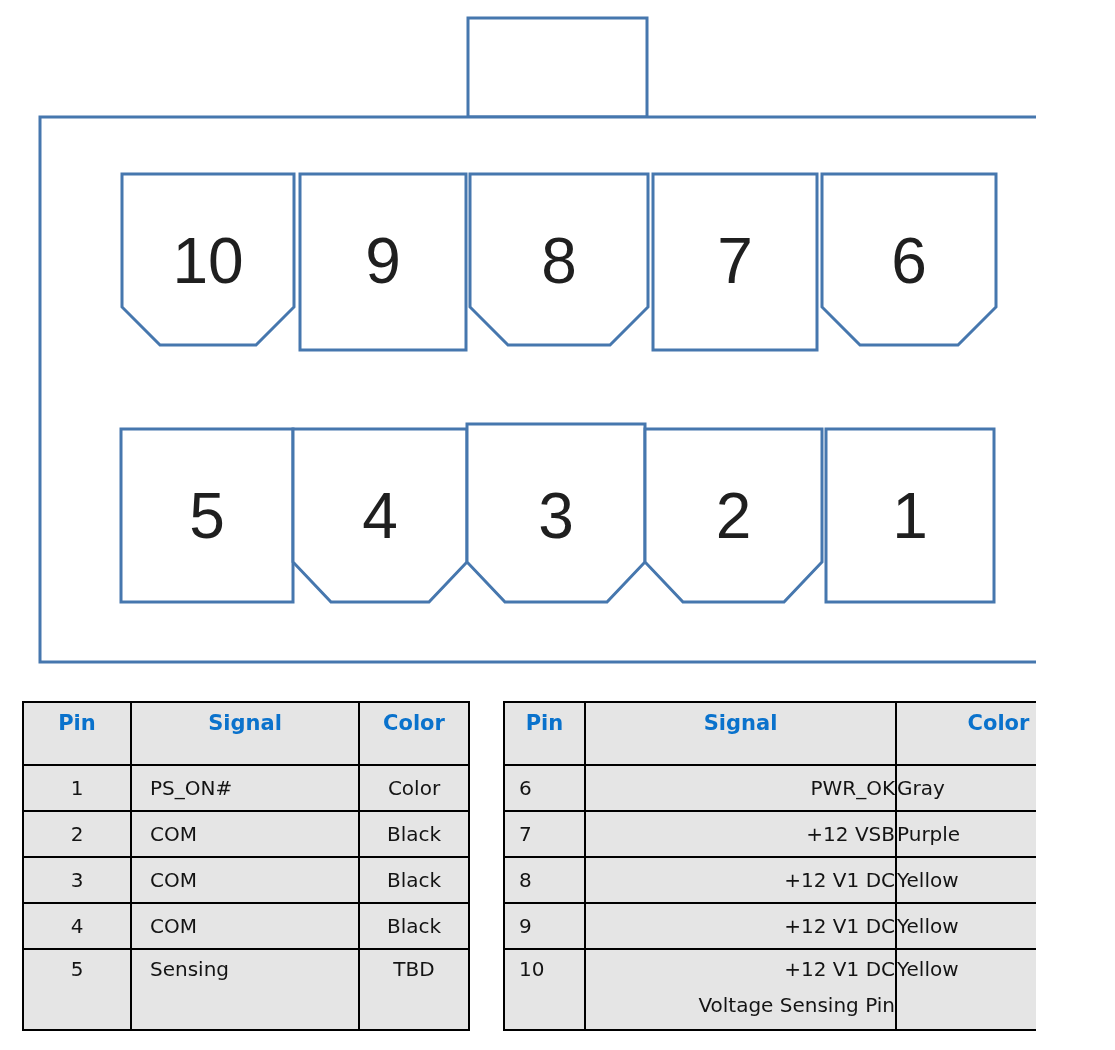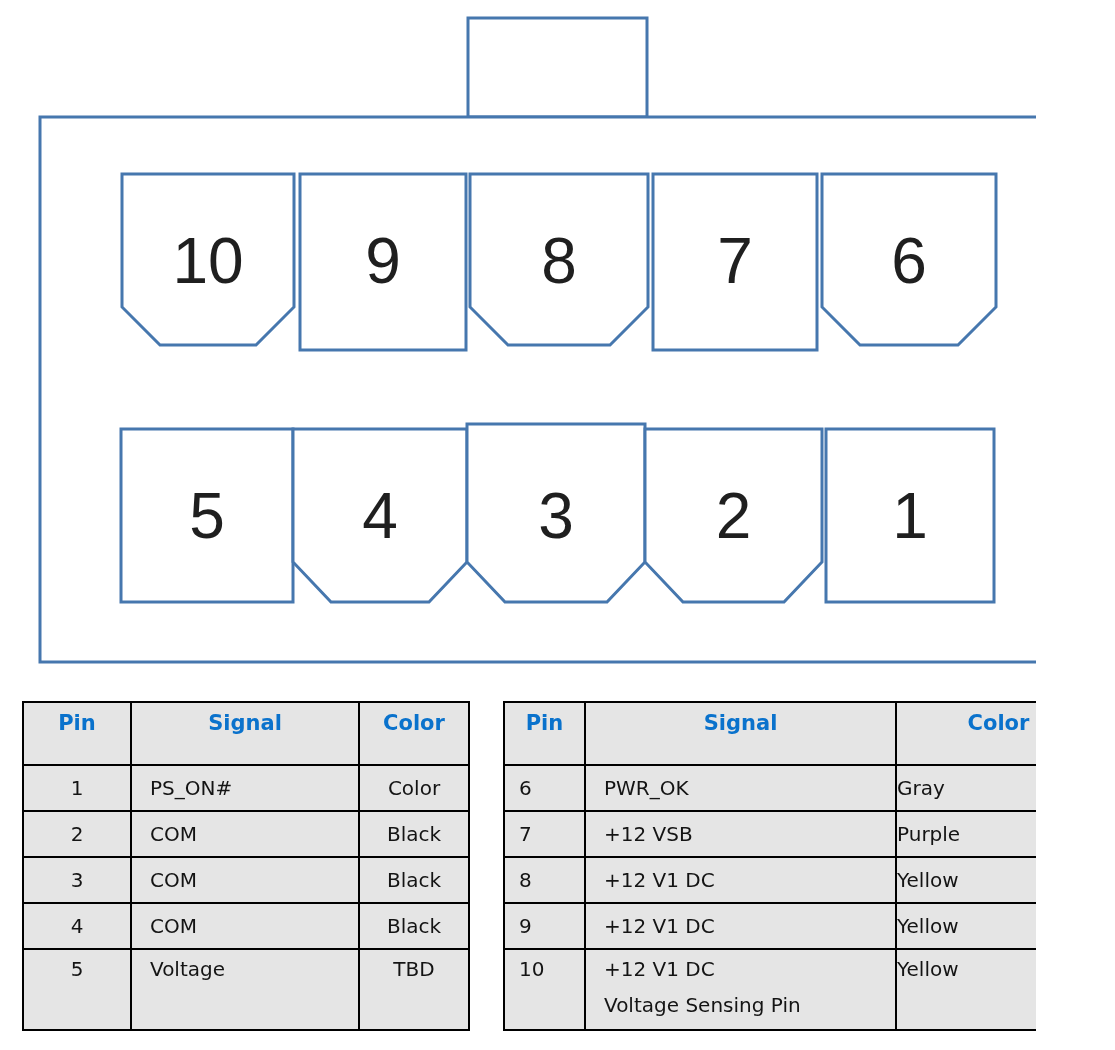--- a/index.html
+++ b/index.html
@@ -39,21 +39,21 @@
   .pin-table tr.tall td { height: 72px; vertical-align: top; padding-top: 7px; }
 
   #table-left { left: 22px; top: 701px; width: 446px; }
   #table-right { left: 503px; top: 701px; width: 597px; }
 
   #table-left td.cell-pin   { text-align: center; }
   #table-left td.cell-color { text-align: center; }
   #table-left td.cell-signal { text-align: left; padding-left: 18px; }
 
   #table-right td.cell-pin    { text-align: left; padding-left: 14px; }
-  #table-right td.cell-signal { text-align: left; padding-left: 18px; }
+  #table-right td.cell-signal { text-align: right; padding-left: 18px; }
   #table-right td.cell-color  { text-align: left; }
 
   .cell-signal .line { line-height: 25px; }
   .cell-signal .line + .line { margin-top: 11px; }
 </style>
 </head>
 <body>
 
 <div class="stage">
 
@@ -120,21 +120,21 @@
         <tr>
           <td class="cell-pin">4</td>
           <td class="cell-signal">
             <div class="line">COM</div>
           </td>
           <td class="cell-color">Black</td>
         </tr>
         <tr class="tall">
           <td class="cell-pin">5</td>
           <td class="cell-signal">
-            <div class="line">Voltage</div>
+            <div class="line">Sensing</div>
           </td>
           <td class="cell-color">TBD</td>
         </tr>
       </tbody>
   </table>
 
   <table class="pin-table" id="table-right">
     <colgroup>
       <col style="width:81px">
         <col style="width:311px">

